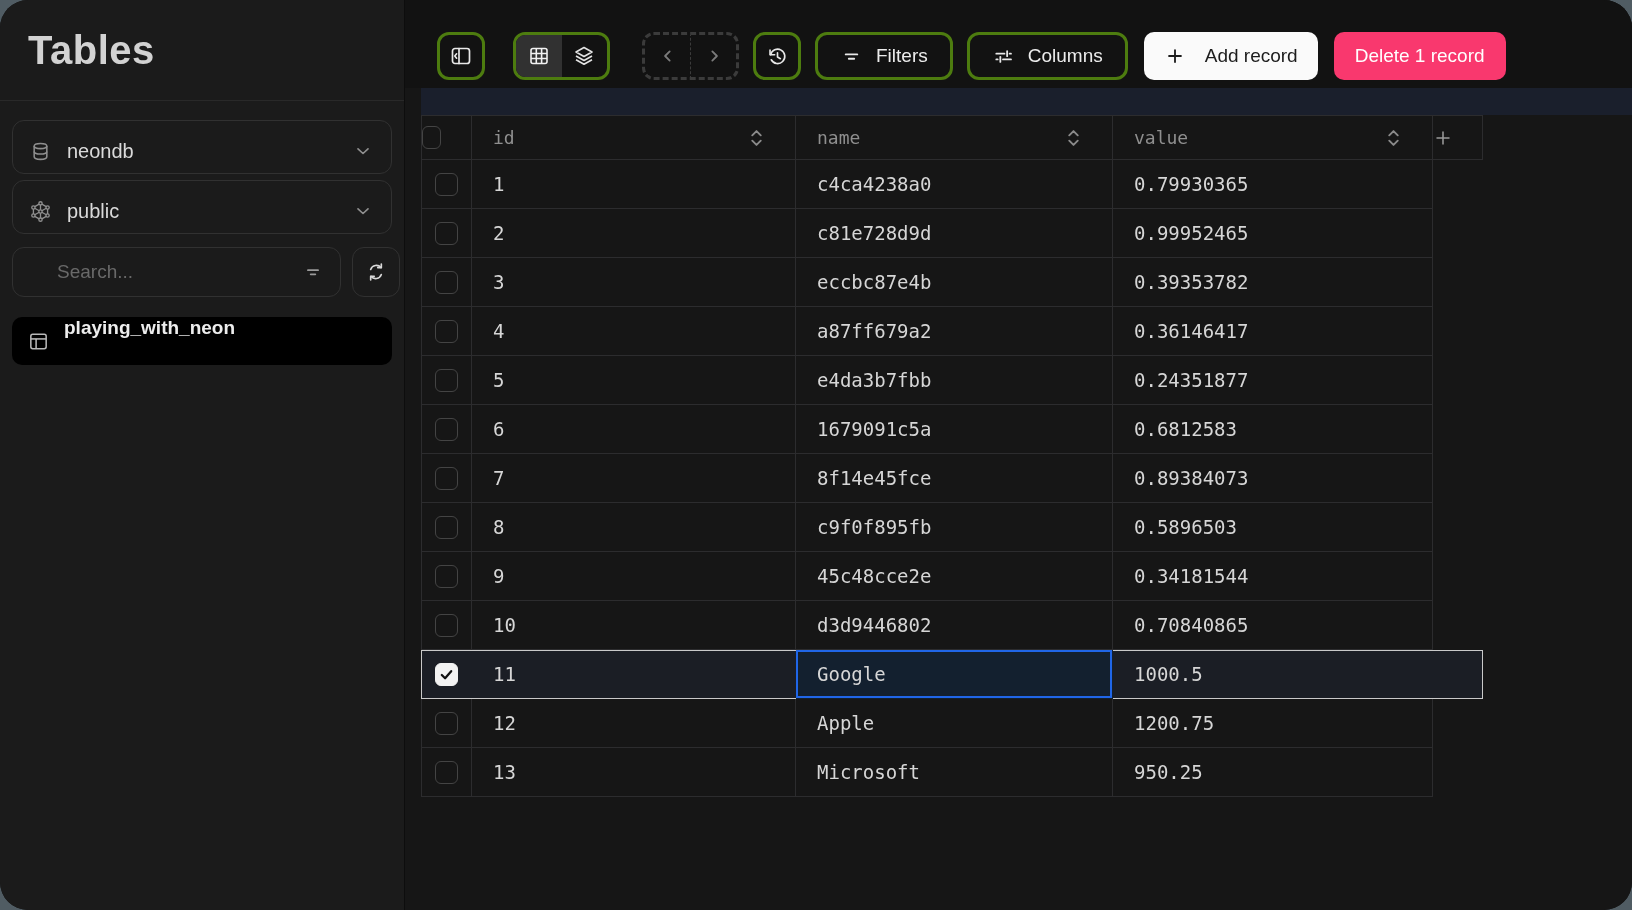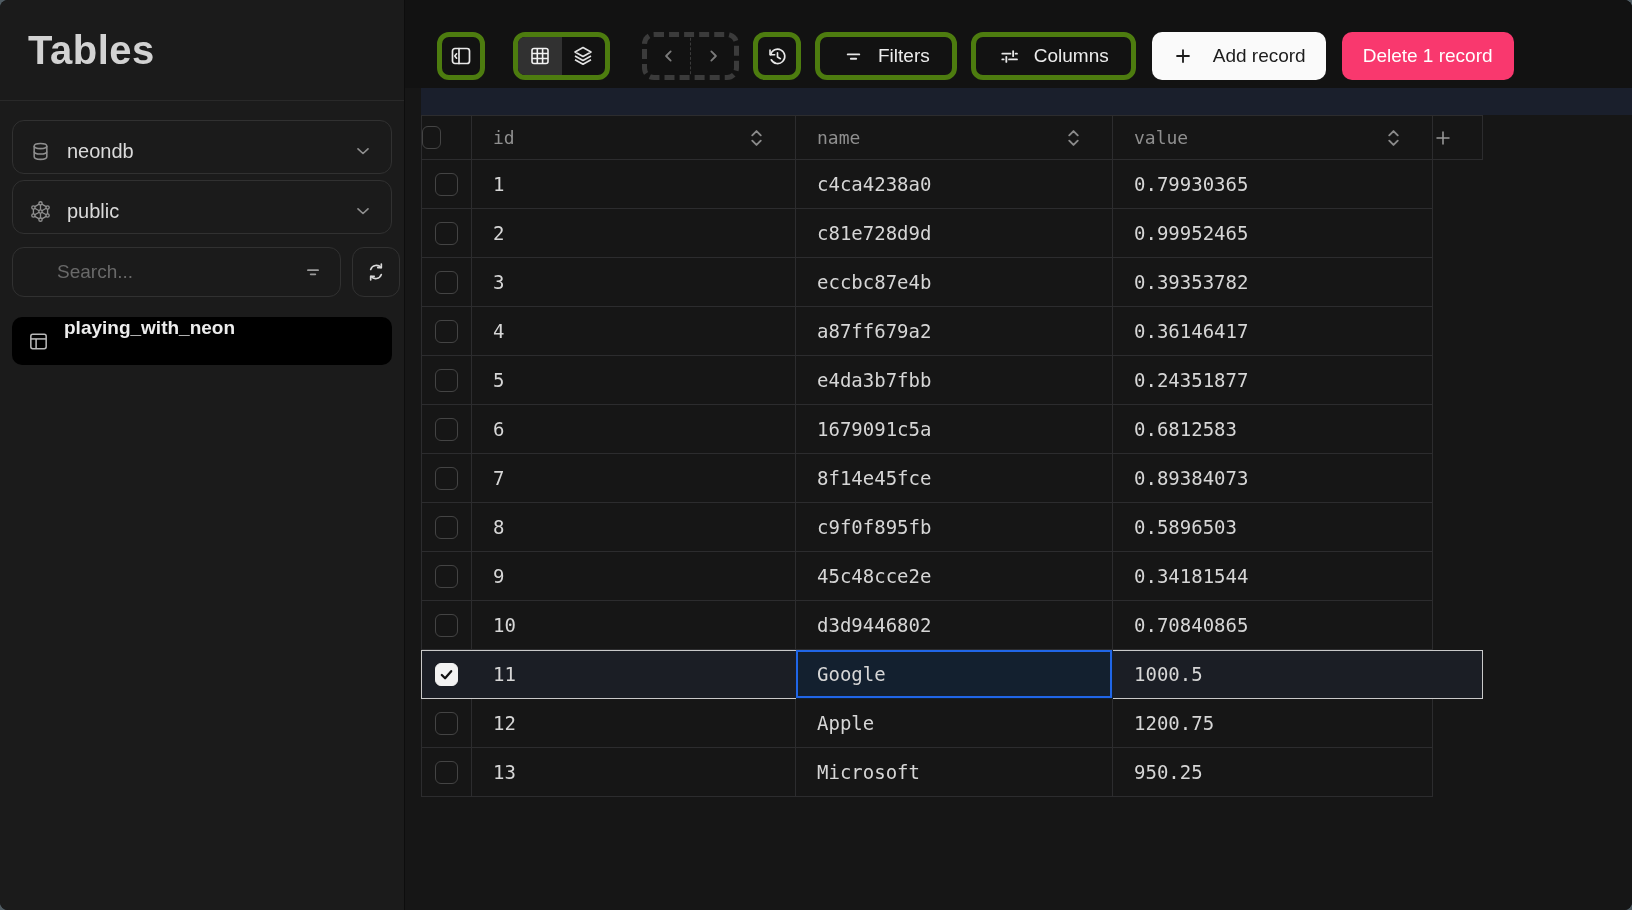--- a/index.html
+++ b/index.html
@@ -4,21 +4,21 @@
 <style>
   * { margin:0; padding:0; box-sizing:border-box; }
   html,body { width:1632px; height:910px; }
   body {
     background:#505c63;
     font-family:"Liberation Sans","DejaVu Sans",sans-serif;
     overflow:hidden;
   }
   .window {
     position:relative; width:1632px; height:910px;
-    border-radius:8px; overflow:hidden;
+    border-radius:28px; overflow:hidden;
     background:#141414; display:flex;
   }
 
   
   .sidebar { width:405px; flex:0 0 405px; background:#1b1b1b; border-right:1px solid #0d0d0d; }
   .sb-header { height:101px; border-bottom:1px solid #292929; display:flex; align-items:center; padding-left:28px; }
   .sb-title { font-size:40px; font-weight:700; color:#d2d2d2; letter-spacing:.5px; }
   .sb-body { padding:19px 12px; }
   .select-btn {
     height:54px; border:1px solid #313131; border-radius:12px;
@@ -50,21 +50,21 @@
   .table-item .lbl { font-size:19px; font-weight:600; color:#ededed; }
 
   
   .main { flex:1; position:relative; background:#161616; }
   .toolbar {
     position:absolute; top:0; left:0; right:0; height:88px;
     background:#121212; display:flex; align-items:flex-start;
     padding:32px 0 0 32px; gap:14px; z-index:3;
   }
   .tb-btn {
-    height:48px; border:5px solid #4d7c0f; border-radius:12px; background:transparent;
+    height:48px; border:3px solid #4d7c0f; border-radius:12px; background:transparent;
     color:#ececec; display:flex; align-items:center; justify-content:center;
     cursor:pointer; font-family:inherit;
   }
   .sq { width:48px; }
   .segmented { margin-left:14px; padding:0; overflow:hidden; }
   .seg { width:48px; height:46px; display:flex; align-items:center; justify-content:center; cursor:pointer; }
   .seg.active { background:#313131; }
   .pager { margin-left:18px; border-style:dashed; border-color:#3b3b3b; padding:0; overflow:hidden; }
   .pg { width:48px; height:46px; display:flex; align-items:center; justify-content:center; cursor:pointer; }
   .pg + .pg { border-left:1px dashed #3b3b3b; }

